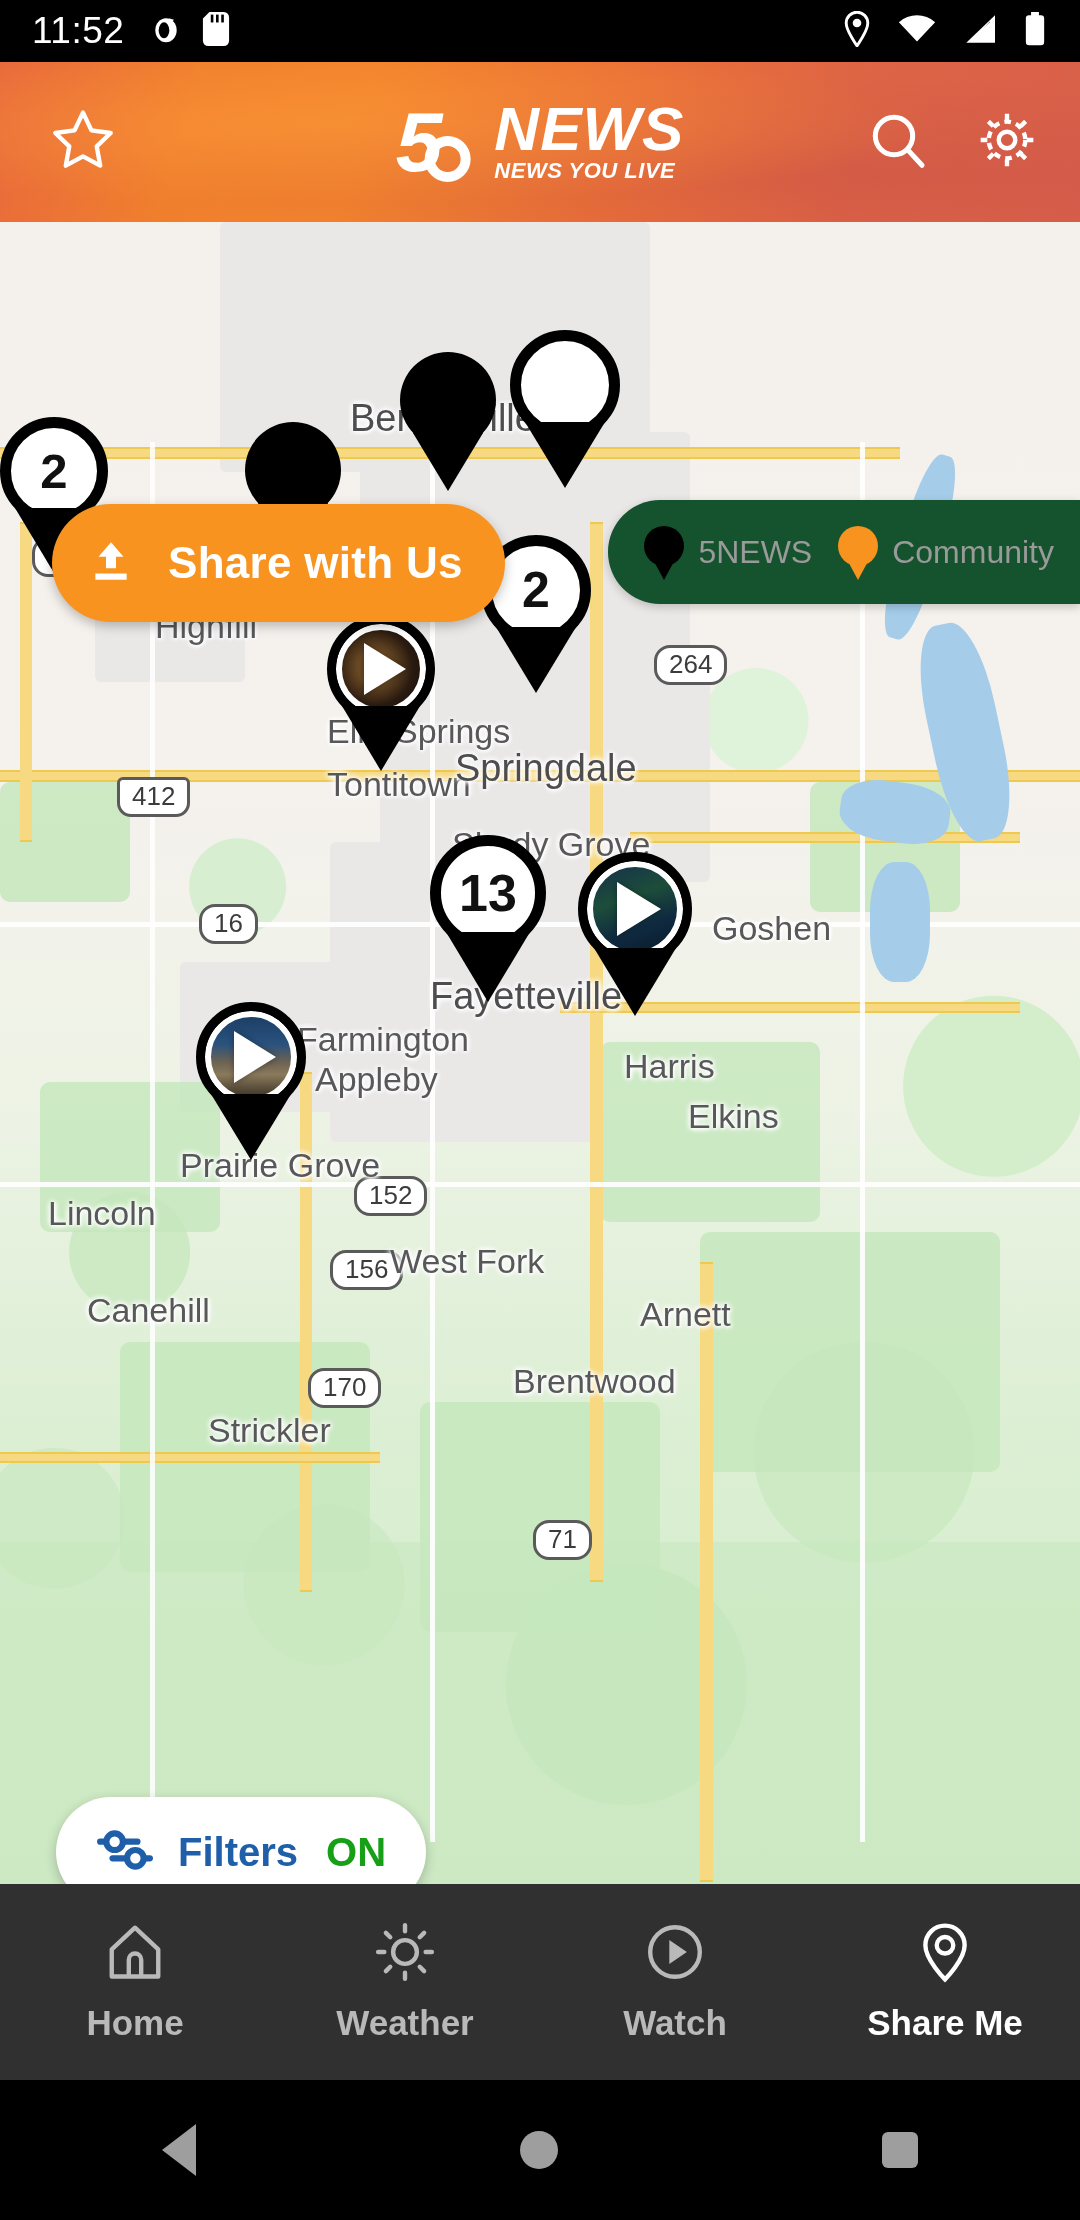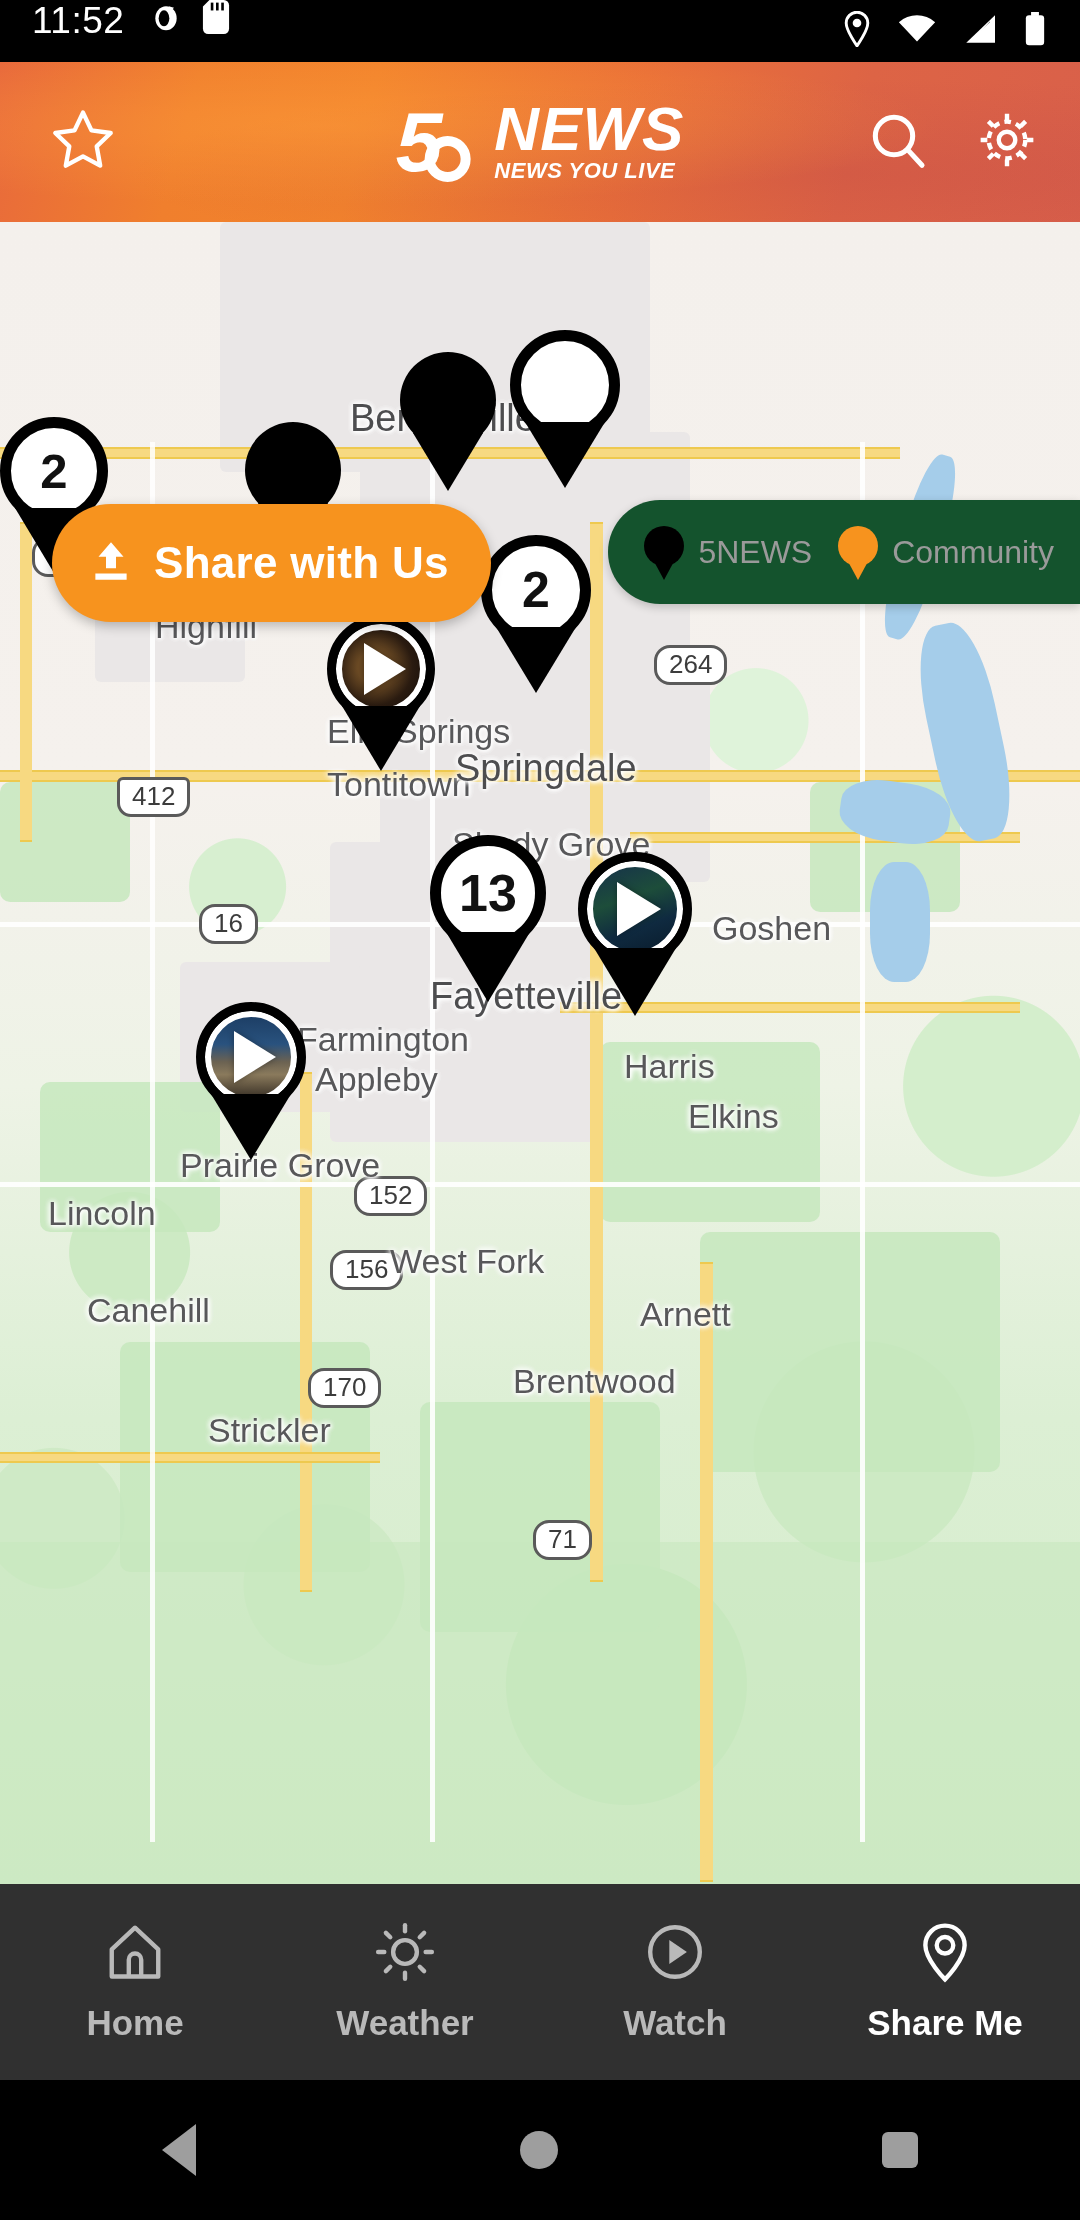--- a/index.html
+++ b/index.html
@@ -3,21 +3,21 @@
 <meta charset="utf-8">
 <style>
   * { margin:0; padding:0; box-sizing:border-box; }
   html,body { width:1080px; height:2220px; background:#000; overflow:hidden;
               font-family:"Liberation Sans", sans-serif; }
 
   #screen { position:relative; width:1080px; height:2220px; background:#000; }
 
   
   .statusbar { position:absolute; left:0; top:0; width:1080px; height:62px;
-               background:#000; display:flex; align-items:flex-start; }
+               background:#000; display:flex; align-items:center; }
   .sb-time { color:#fff; font-size:37px; margin-left:32px; letter-spacing:0.5px; }
   .sb-left-icons { display:flex; align-items:center; gap:20px; margin-left:26px; }
   .sb-right-icons { position:absolute; right:34px; top:0; height:62px;
                     display:flex; align-items:center; gap:26px; }
 
   
   .appbar { position:absolute; left:0; top:62px; width:1080px; height:160px;
             background:linear-gradient(105deg,#e8693c 0%,#f07f2d 18%,#f2832c 34%,
                        #ea7038 58%,#dd6445 78%,#d9604a 100%);
             overflow:hidden; }
@@ -93,21 +93,21 @@
                       display:flex; align-items:center; justify-content:center; }
   .pin-video .tail { border-color:#000 transparent transparent transparent; }
   .play-tri { width:0; height:0; border-style:solid; position:relative; z-index:3;
               border-width:28px 0 28px 46px; border-color:transparent transparent transparent #fff;
               filter:drop-shadow(0 0 3px rgba(0,0,0,.35)); margin-left:8px; }
 
   
   .share-btn { position:absolute; left:52px; top:282px; height:118px;
                background:#f7931e; border-radius:60px; display:flex; align-items:center;
                padding:0 42px 0 34px; box-shadow:0 4px 12px rgba(0,0,0,.25); z-index:40; }
-  .share-btn .label { color:#fff; font-size:44px; font-weight:bold; margin-left:18px;
+  .share-btn .label { color:#fff; font-size:44px; font-weight:bold; margin-left:32px;
                       letter-spacing:.3px; }
 
   .legend { position:absolute; right:0; top:278px; height:104px; background:#14532d;
             border-radius:52px 0 0 52px; display:flex; align-items:center;
             padding:0 26px 0 36px; gap:26px; box-shadow:0 3px 10px rgba(0,0,0,.2); z-index:40; }
   .legend-item { display:flex; align-items:center; gap:14px; }
   .legend-text { color:#9a9a9a; font-size:32px; }
   .lpin { width:40px; height:52px; position:relative; }
   .lpin i { position:absolute; left:0; top:0; width:40px; height:40px; border-radius:50%; display:block; }
   .lpin u { position:absolute; left:50%; top:28px; transform:translateX(-50%);
@@ -374,20 +374,34 @@
       </div>
       <div class="legend-item">
         <span class="lpin">
           <i style="background:#f7931e"></i>
             <u style="border-color:#f7931e transparent transparent transparent"></u>
         </span>
         <span class="legend-text">Community</span>
       </div>
     </div>
 
+    <div class="filters-btn">
+      <span>
+        <svg width="58" height="44" viewBox="0 0 28 20">
+            <g stroke="#1f5fa9" stroke-width="3" stroke-linecap="round">
+              <line x1="2" y1="6" x2="20" y2="6"></line>
+              <line x1="8" y1="14" x2="26" y2="14"></line>
+            </g>
+            <circle cx="9" cy="6" r="4" fill="#fff" stroke="#1f5fa9" stroke-width="3"></circle>
+            <circle cx="19" cy="14" r="4" fill="#fff" stroke="#1f5fa9" stroke-width="3"></circle>
+          </svg>
+      </span>
+      <span class="filters-label">Filters</span>
+      <span class="filters-state">ON</span>
+    </div>
 
   </div>
 
   <div class="bottomnav">
     <div class="nav-item">
       <span>
         <svg width="62" height="62" viewBox="0 0 24 24">
             <path d="M12 2.6 L21 11 V21.5 H3 V11 Z" fill="none" stroke="#b9b9b9" stroke-width="1.7" stroke-linejoin="round"></path>
             <path d="M9.6 21.5 V15 a2.4 2.4 0 0 1 4.8 0 v6.5" fill="none" stroke="#b9b9b9" stroke-width="1.7"></path>
           </svg>

